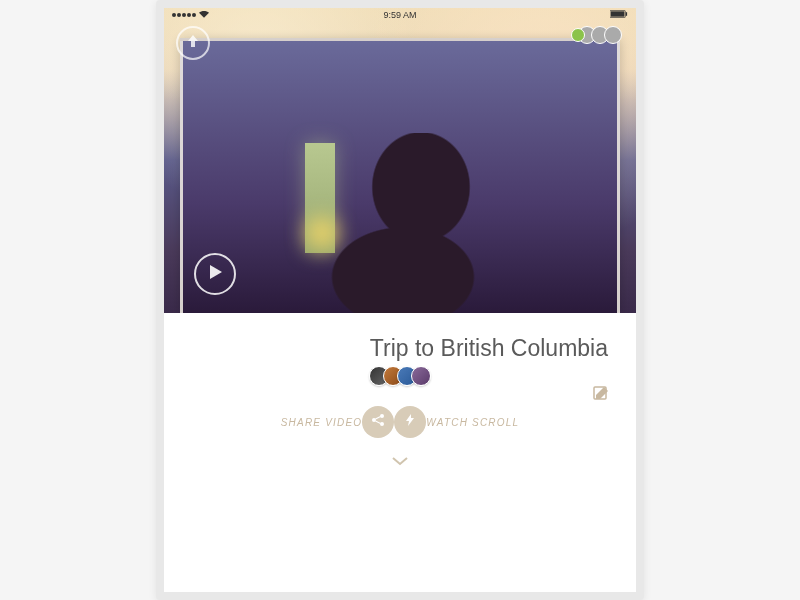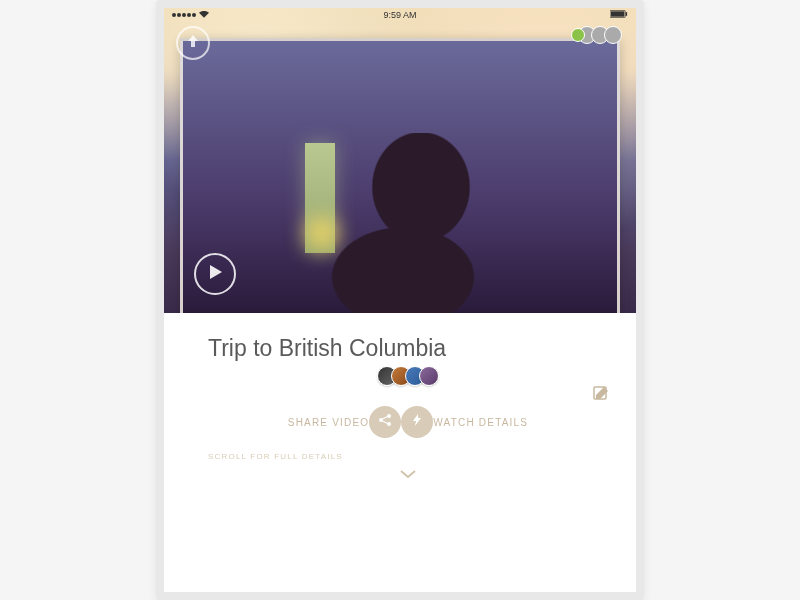--- a/index.html
+++ b/index.html
@@ -114,23 +114,22 @@
     margin-right: -2px; z-index: 4;
   }
   .top-avatars .av {
     width: 18px; height: 18px; border-radius: 50%;
     border: 1px solid #fff; margin-left: -5px;
     background: #aaa;
   }
 
   .content {
     padding: 22px 28px 10px;
-    text-align: left;
+    text-align: right;
     position: relative;
-    margin-left: 16px;
   }
   .title {
     font-size: 23px;
     font-weight: 400;
     color: #5a5a5a;
     margin-bottom: 4px;
   }
   .date {
     font-size: 10px;
     font-weight: 600;
@@ -164,20 +163,21 @@
     font-size: 11px;
     line-height: 1.5;
     color: #888;
     padding: 0 24px;
     margin-bottom: 32px;
   }
 
   .actions {
     display: flex; align-items: center; justify-content: center;
     margin-bottom: 14px;
+    font-style: italic;
   }
   .action-label {
     font-size: 10px;
     letter-spacing: 1.2px;
     color: #c8b8a0;
     font-weight: 500;
   }
   .action-btn {
     width: 32px; height: 32px; border-radius: 50%;
     background: #d8ccb8;
@@ -291,24 +291,23 @@
             </svg>
         </span>
       </div>
       <div class="action-btn">
         <span>
           <svg viewBox="0 0 14 14">
               <path d="M8 1 L3 8 L6 8 L5 13 L11 5 L8 5 Z"></path>
             </svg>
         </span>
       </div>
-      <span class="action-label">WATCH DETAILS</span>
-    </div>
-
-    <div class="scroll-hint">SCROLL FOR FULL DETAILS</div>
+      <span class="action-label">WATCH SCROLL</span>
+    </div>
+
     <div class="chevron">
       <span>
         <svg viewBox="0 0 18 10">
             <path d="M2 2 L9 8 L16 2"></path>
           </svg>
       </span>
     </div>
   </div>
 
 </div>

